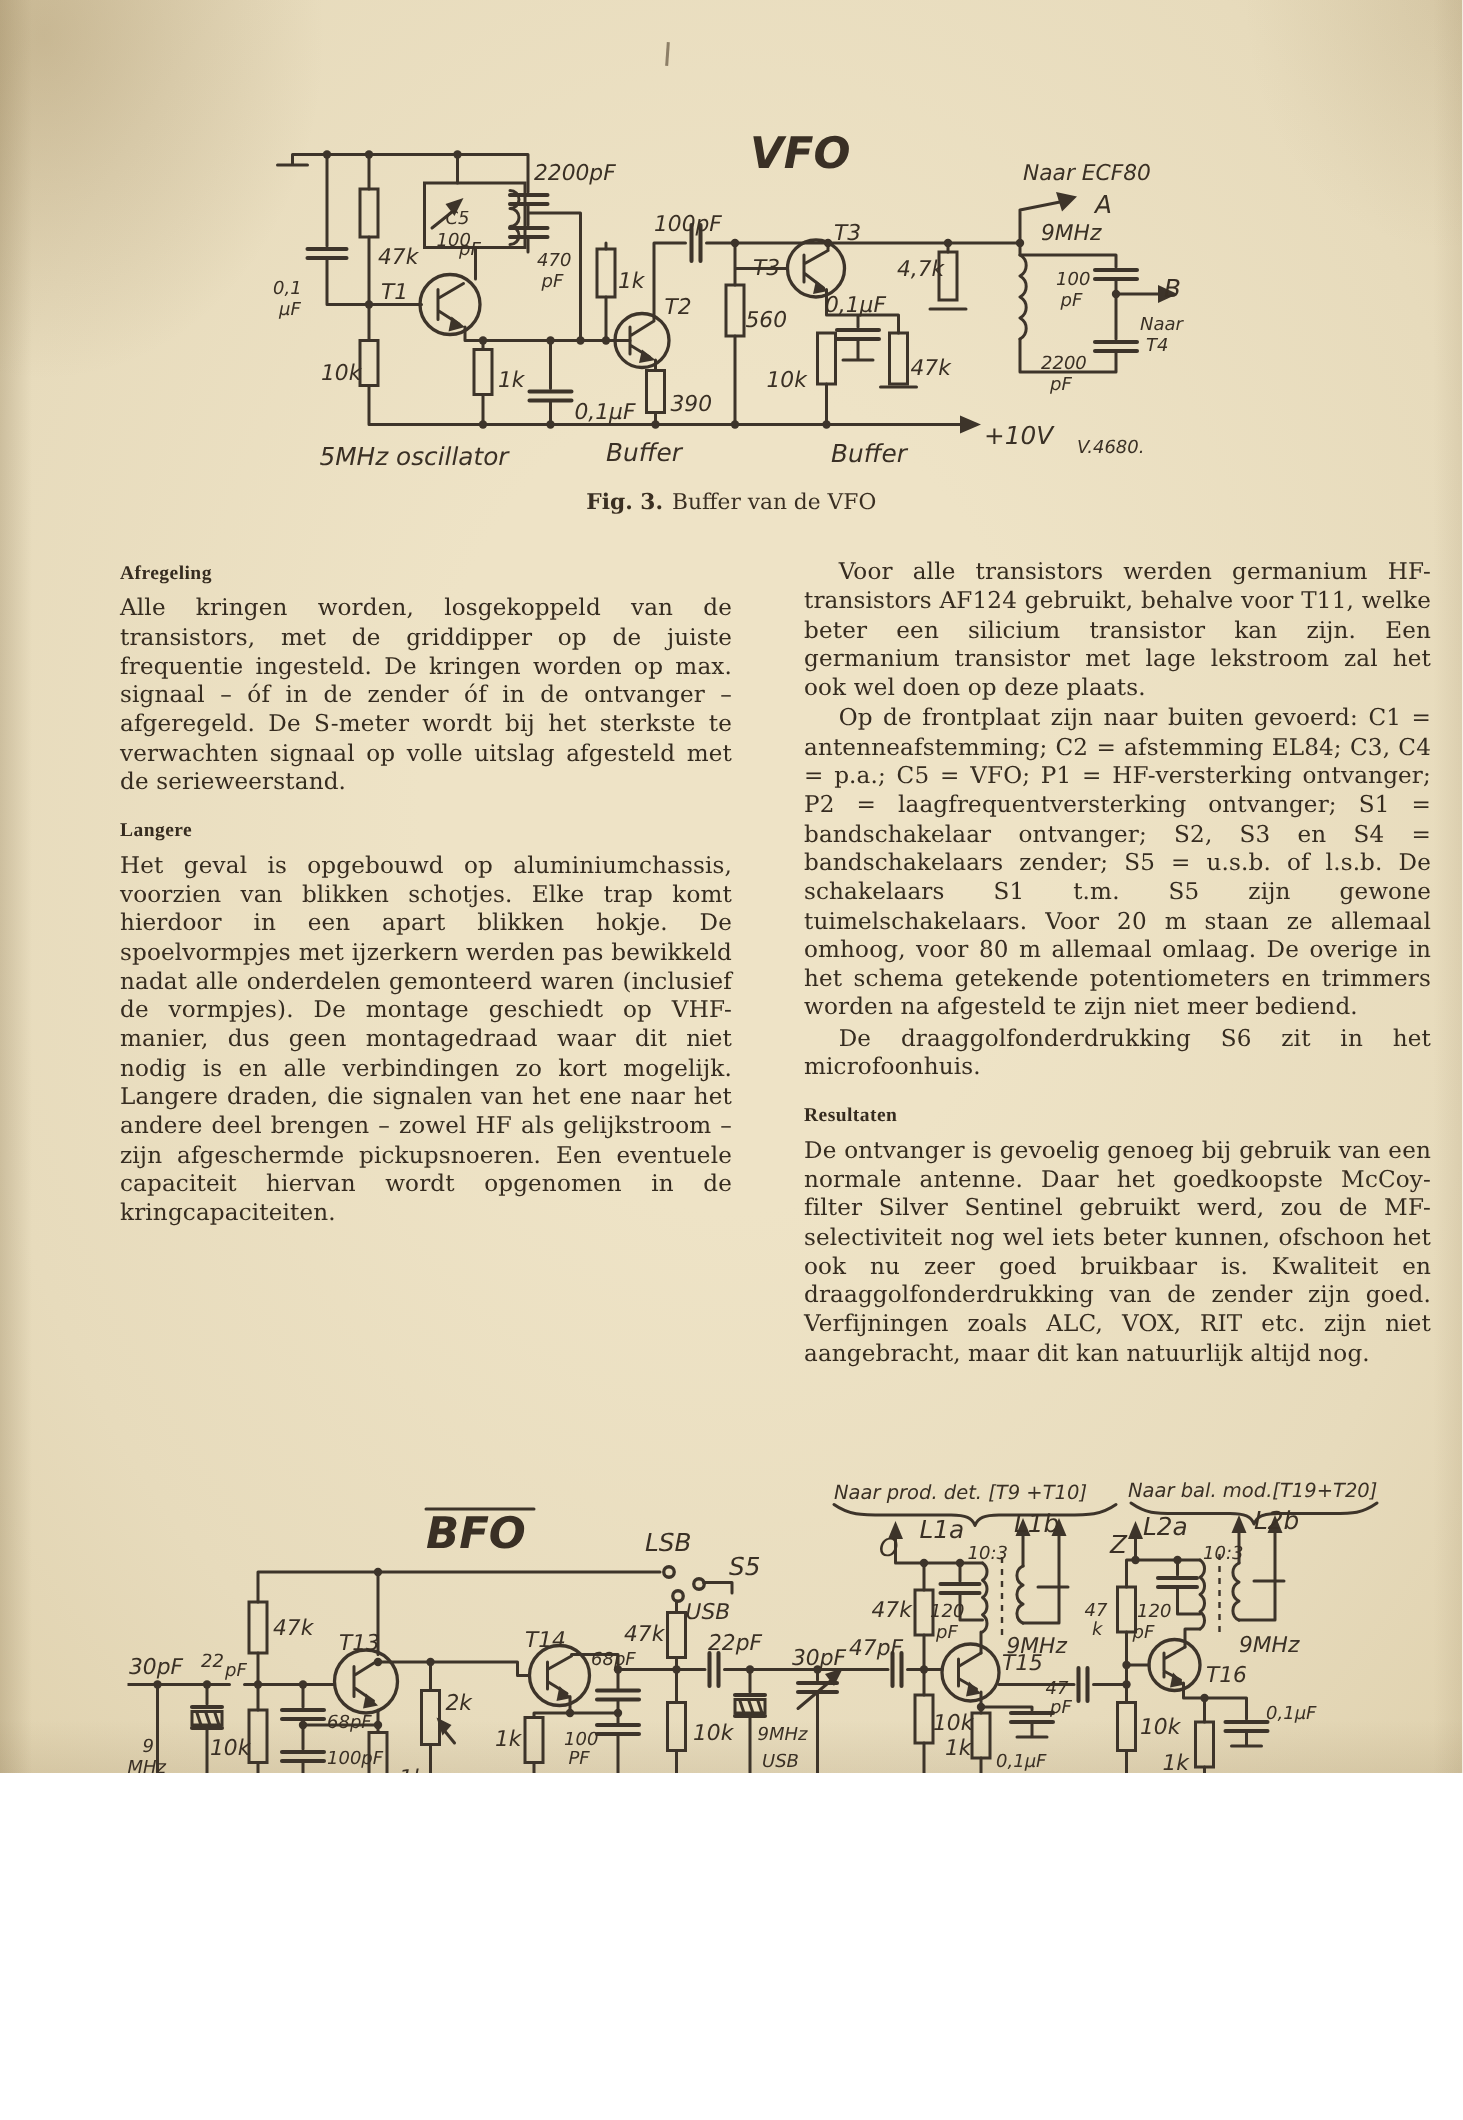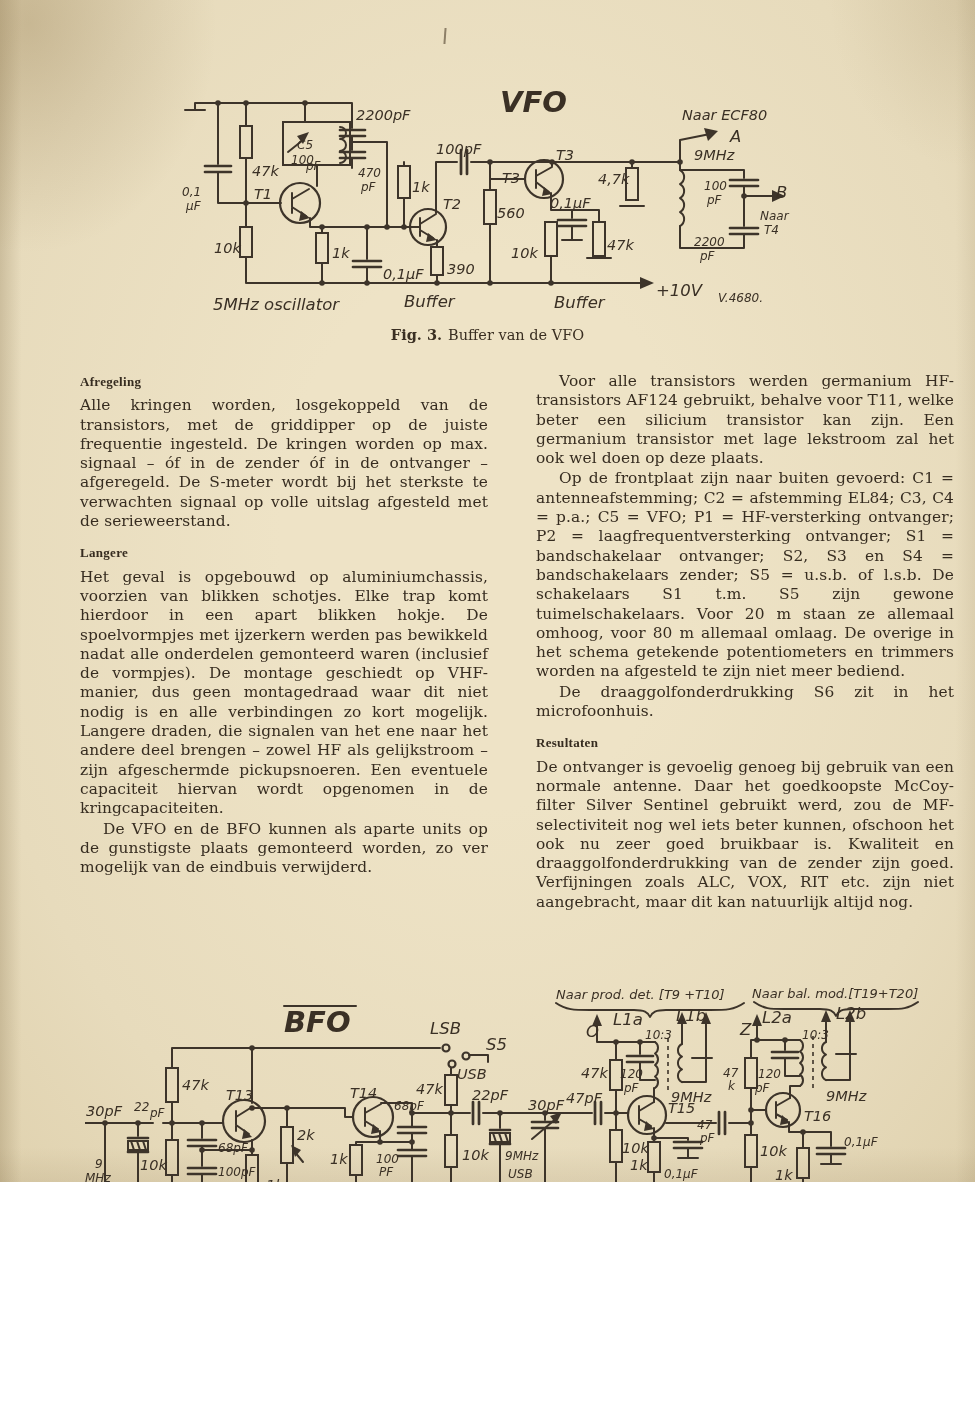--- a/index.html
+++ b/index.html
@@ -171,21 +171,20 @@
   </svg>
   <div class="caption cap3">
     <span class="fg">Fig. 3.</span><span>Buffer van de VFO</span>
   </div>
 
   <div class="col col-left">
     <h3>Afregeling</h3>
     <p>Alle kringen worden, losgekoppeld van de transistors, met de griddipper op de juiste frequentie ingesteld. De kringen worden op max. signaal – óf in de zender óf in de ontvanger – afgeregeld. De S-meter wordt bij het sterkste te verwachten signaal op volle uitslag afgesteld met de serieweerstand.</p>
     <h3 class="mt">Langere</h3>
     <p>Het geval is opgebouwd op aluminiumchassis, voorzien van blikken schotjes. Elke trap komt hierdoor in een apart blikken hokje. De spoelvormpjes met ijzerkern werden pas bewikkeld nadat alle onderdelen gemonteerd waren (inclusief de vormpjes). De montage geschiedt op VHF-manier, dus geen montagedraad waar dit niet nodig is en alle verbindingen zo kort mogelijk. Langere draden, die signalen van het ene naar het andere deel brengen – zowel HF als gelijkstroom – zijn afgeschermde pickupsnoeren. Een eventuele capaciteit hiervan wordt opgenomen in de kringcapaciteiten.</p>
-    <p class="ind">De VFO en de BFO kunnen als aparte units op de gunstigste plaats gemonteerd worden, zo ver mogelijk van de eindbuis verwijderd.</p>
   </div>
   <div class="col col-right">
     <p class="ind">Voor alle transistors werden germanium HF-transistors AF124 gebruikt, behalve voor T11, welke beter een silicium transistor kan zijn. Een germanium transistor met lage lekstroom zal het ook wel doen op deze plaats.</p>
     <p class="ind">Op de frontplaat zijn naar buiten gevoerd: C1 = antenneafstemming; C2 = afstemming EL84; C3, C4 = p.a.; C5 = VFO; P1 = HF-versterking ontvanger; P2 = laagfrequentversterking ontvanger; S1 = bandschakelaar ontvanger; S2, S3 en S4 = bandschakelaars zender; S5 = u.s.b. of l.s.b. De schakelaars S1 t.m. S5 zijn gewone tuimelschakelaars. Voor 20 m staan ze allemaal omhoog, voor 80 m allemaal omlaag. De overige in het schema getekende potentiometers en trimmers worden na afgesteld te zijn niet meer bediend.</p>
     <p class="ind">De draaggolfonderdrukking S6 zit in het microfoonhuis.</p>
     <h3 class="mt">Resultaten</h3>
     <p>De ontvanger is gevoelig genoeg bij gebruik van een normale antenne. Daar het goedkoopste McCoy-filter Silver Sentinel gebruikt werd, zou de MF-selectiviteit nog wel iets beter kunnen, ofschoon het ook nu zeer goed bruikbaar is. Kwaliteit en draaggolfonderdrukking van de zender zijn goed. Verfijningen zoals ALC, VOX, RIT etc. zijn niet aangebracht, maar dit kan natuurlijk altijd nog.</p>
   </div>
 
   <svg id="fig4-svg" class="schematic" width="860" height="250" viewBox="85 985 860 250">

